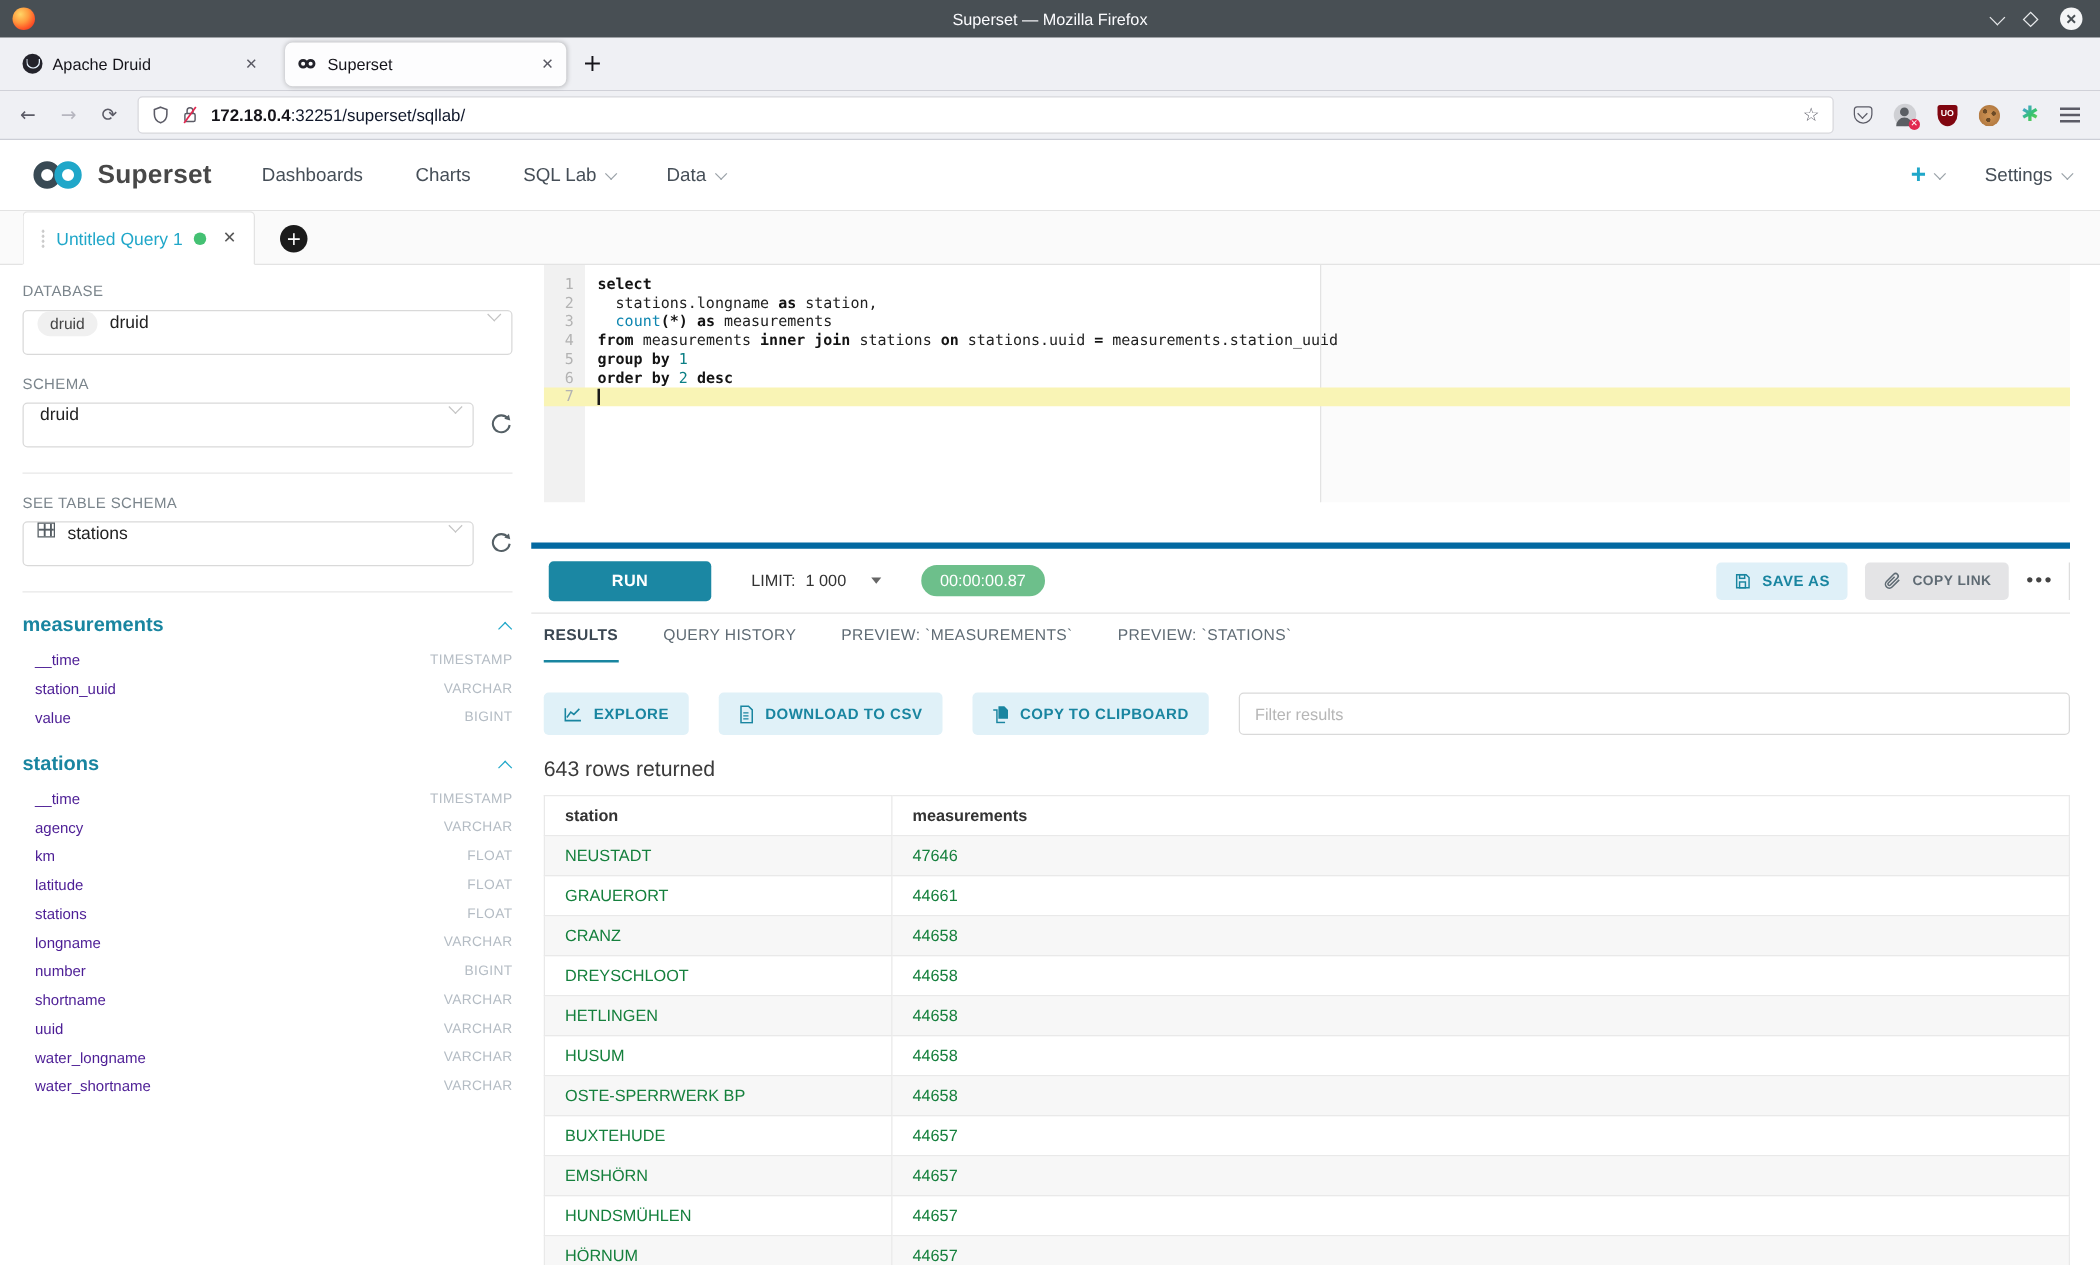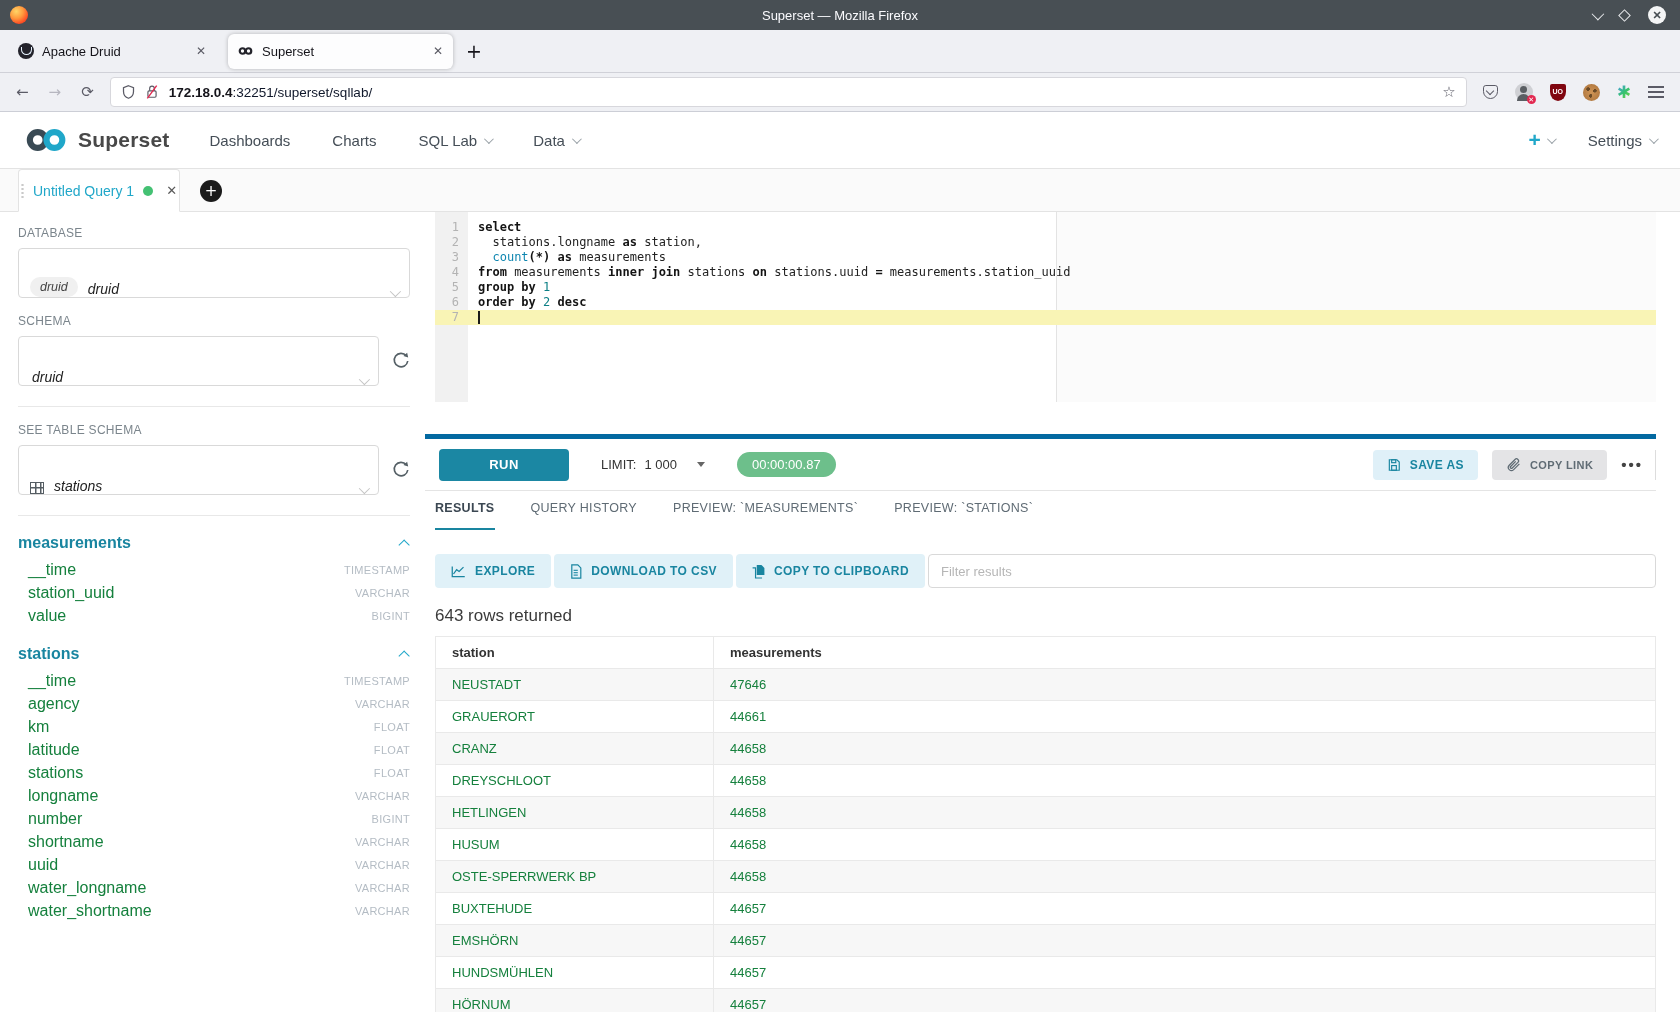--- a/index.html
+++ b/index.html
@@ -67,53 +67,53 @@
   .ss-menu { display:flex; align-items:center; gap:42px; margin-left:40px; }
   .ss-menu-item { font-size:15px; color:#454e57; display:flex; align-items:center; gap:7px; }
   .chev-down { width:7px; height:7px; border-right:1.5px solid #9aa2a8; border-bottom:1.5px solid #9aa2a8; transform:rotate(45deg) translateY(-2px); }
   .ss-right { margin-left:auto; display:flex; align-items:center; gap:34px; }
   .ss-plus { color:#20a7c9; font-size:21px; font-weight:bold; display:flex; align-items:center; gap:6px; }
   .ss-settings { font-size:15px; color:#454e57; display:flex; align-items:center; gap:7px; }
 
   
   .qtab-row { height:43px; background:#fafafa; border-bottom:1px solid #e3e3e3; display:flex; align-items:flex-end; }
   .qtab { height:43px; margin-left:18px; background:#fff; border:1px solid #e3e3e3; border-bottom:1px solid #fff;
-          margin-bottom:-1px; border-radius:4px 4px 0 0; display:flex; align-items:center; padding:0 2px; gap:9px; }
+          margin-bottom:-1px; border-radius:4px 4px 0 0; display:flex; align-items:center; padding:0 14px; gap:9px; }
   .drag-dots { width:3px; height:16px; background:radial-gradient(circle, #c9c9c9 1px, transparent 1.3px) top left/3px 4px repeat-y; }
   .qtab-label { color:#20a7c9; font-size:14px; }
   .status-dot { width:10px; height:10px; border-radius:50%; background:#44c173; }
   .qtab-close { color:#595959; font-size:13px; margin-left:4px; }
   .add-qtab { width:22px; height:22px; border-radius:50%; background:#1b1b1b; color:#fff; font-size:15px;
               display:flex; align-items:center; justify-content:center; margin:0 0 9px 20px; }
 
   
   .main { display:flex; height:800px; }
   .left-panel { width:425px; flex:0 0 425px; padding:14px 15px 0 18px; overflow:hidden; }
   .lp-label { font-size:12px; color:#7b858c; letter-spacing:.3px; margin-top:16px; }
   .lp-label.first { margin-top:0; }
   .lp-row { display:flex; align-items:center; margin-top:8px; }
-  .lp-select { flex:1; height:50px; border:1px solid #d9d9d9; border-radius:4px; background:#fff;
-               display:flex; align-items:flex-end; padding:0 11px;font-style:italic; }
+  .lp-select { flex:1; height:36px; border:1px solid #d9d9d9; border-radius:4px; background:#fff;
+               display:flex; align-items:flex-start; padding:0 11px; }
   .lp-tag { background:#f0f0f0; border-radius:10px; font-size:12.5px; color:#444; padding:3px 10px; }
   .lp-select-value { font-size:14px; color:#222; margin-left:10px; }
   .lp-select-value.solo { margin-left:2px; }
   .lp-chev { margin-left:auto; width:8px; height:8px; border-right:1.4px solid #c4c4c4; border-bottom:1.4px solid #c4c4c4; transform:rotate(45deg) translateY(-2px); }
   .refresh-btn { width:18px; height:18px; margin-left:13px; flex:0 0 auto; }
   .lp-divider { height:1px; background:#e8e8e8; margin-top:20px; }
   .grid-ico { width:14px; height:12px; border:1.5px solid #555d63; margin-right:8px;
               background:linear-gradient(#555d63,#555d63) 0 3.5px/100% 1.5px no-repeat,
                          linear-gradient(#555d63,#555d63) 4px 0/1.5px 100% no-repeat,
                          linear-gradient(#555d63,#555d63) 8.5px 0/1.5px 100% no-repeat; }
   .schema-section { margin-top:18px; }
   .schema-head { display:flex; align-items:center; }
   .schema-title { color:#1985a0; font-size:16px; font-weight:bold; }
   .chev-up { margin-left:auto; margin-right:4px; width:8px; height:8px; border-right:1.6px solid #20a7c9; border-top:1.6px solid #20a7c9; transform:rotate(-45deg) translateY(3px); }
   .col-row { display:flex; align-items:center; height:22px; padding-left:10px; margin-top:1px; }
   .col-row:first-of-type { margin-top:7px; }
-  .col-name { font-size:16px; color:#15803d; }
+  .col-name { font-size:12px; color:#4c1d95; }
   .col-type { margin-left:auto; font-size:11px; color:#b4bcc4; letter-spacing:.3px; }
 
   
   .right-pane { flex:1; display:flex; flex-direction:column; padding-right:24px; min-width:0; }
   .editor-wrap { height:190px; position:relative; margin-left:10px; background:#fff; overflow:hidden; }
   .ed-gutter-bg { position:absolute; left:0; top:0; bottom:0; width:33px; background:#f1f1f1; z-index:0; }
   .ed-ruler { position:absolute; left:621px; top:0; bottom:0; width:1px; background:#e3e3e3; z-index:1; }
   .ed-shade { position:absolute; left:621px; right:0; top:0; bottom:0; background:rgba(0,0,0,0.015); z-index:0; }
   .ed-active-row { position:absolute; left:0; right:0; top:98px; height:15px; background:#f9f4b5; z-index:2; }
   .ed-cursor { position:absolute; left:43px; top:1px; width:2px; height:13px; background:#1a1a1a; }
@@ -143,21 +143,21 @@
   .more-dots { margin-left:14px; color:#444; font-size:15px; letter-spacing:2px; font-weight:bold; }
   .tb-rule { width:1px; height:30px; background:#ddd; margin-left:12px; }
 
   
   .results { flex:1; padding-left:10px; position:relative; overflow:hidden; display:flex; flex-direction:column; }
   .drag-handle { width:30px; height:6px; margin:3px auto 0;
                  background:radial-gradient(circle, #b9b9b9 1.1px, transparent 1.4px) left top/6px 6px repeat-x; }
   .r-tabs { display:flex; gap:36px; margin-top:7px; }
   .r-tab { font-size:12.5px; letter-spacing:.3px; color:#5f6b74; padding-bottom:13px; }
   .r-tab.active { color:#3b4752; font-weight:bold; border-bottom:2px solid #1985a0; }
-  .r-actions { display:flex; align-items:flex-end; gap:3px; margin-top:24px; }
+  .r-actions { display:flex; align-items:flex-end; gap:24px; margin-top:24px; }
   .r-btn { height:34px; background:#e0f1f8; border-radius:4px; display:flex; align-items:center; gap:9px; padding:0 16px;
            color:#1985a0; font-size:12px; font-weight:bold; letter-spacing:.4px; flex:0 0 auto; }
   .filter-input { flex:1; height:34px; border:1px solid #d9d9d9; border-radius:4px; padding:0 12px; font-size:13px;
                   font-family:"Liberation Sans", sans-serif; color:#333; outline:none; }
   .filter-input::placeholder { color:#b6b6b6; }
   .rows-returned { margin-top:18px; font-size:17px; color:#3b3b3b; }
   .res-table-wrap { margin-top:10px; }
   table.res { width:100%; border-collapse:collapse; table-layout:fixed; }
   table.res th, table.res td { border:1px solid #e9e9e9; height:32px; padding:0 16px; text-align:left; font-size:13px; }
   table.res th { color:#333; font-weight:bold; background:#fff; }

